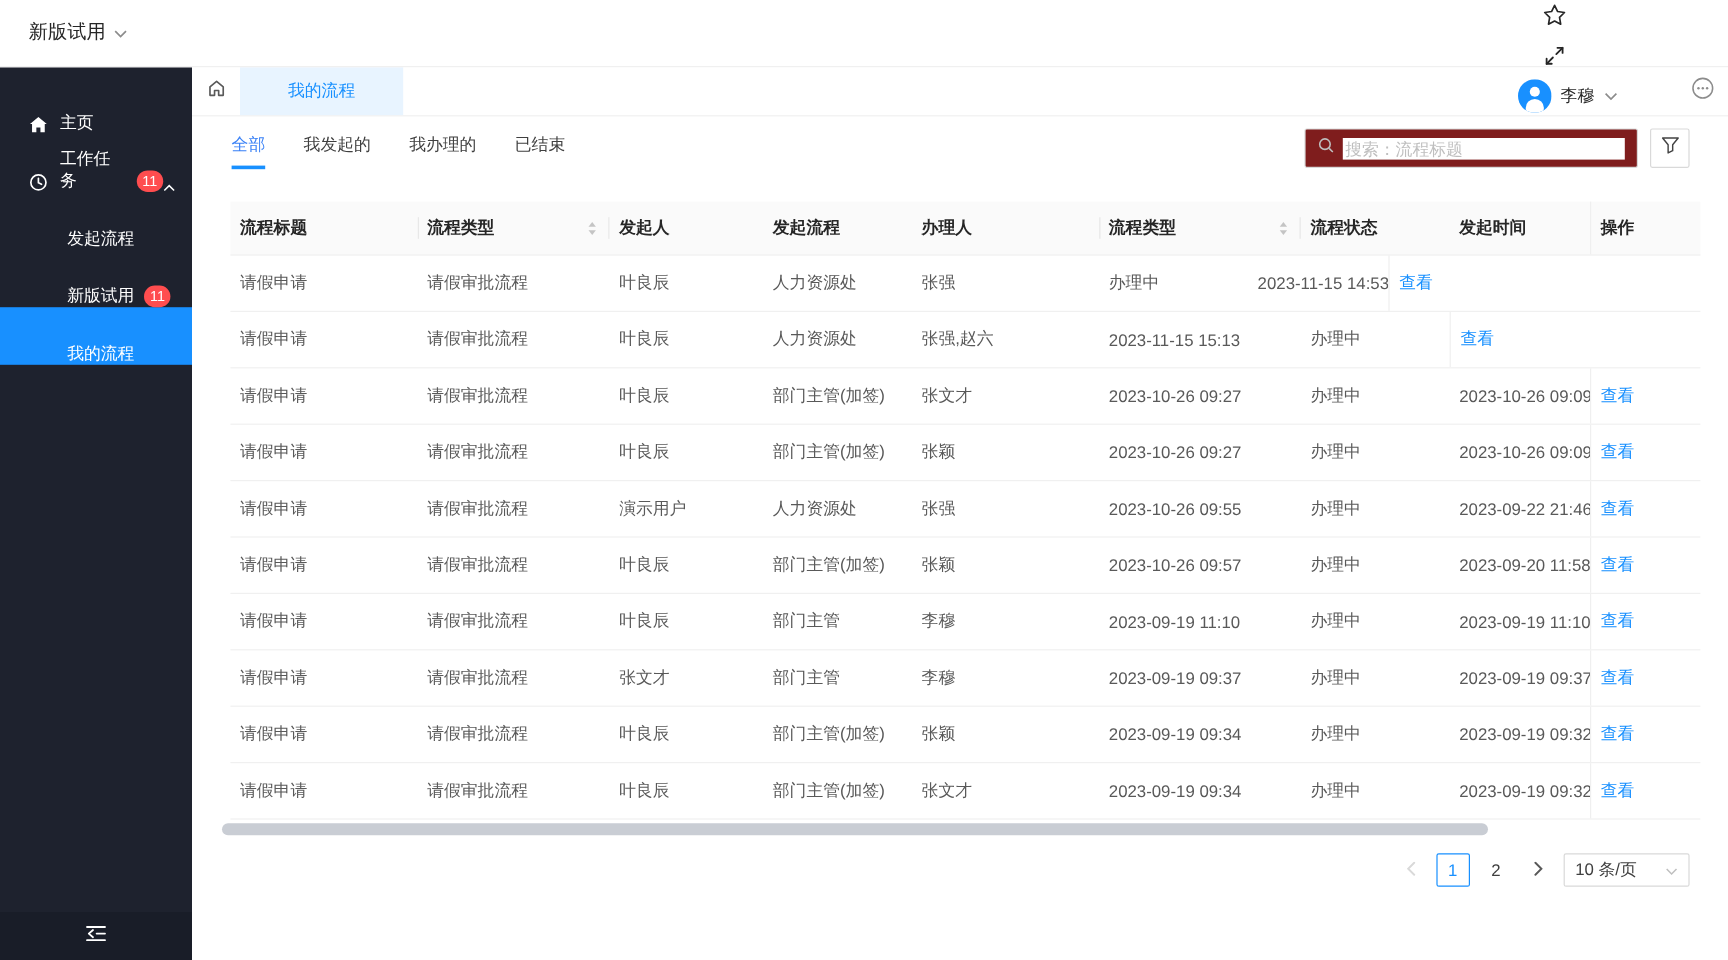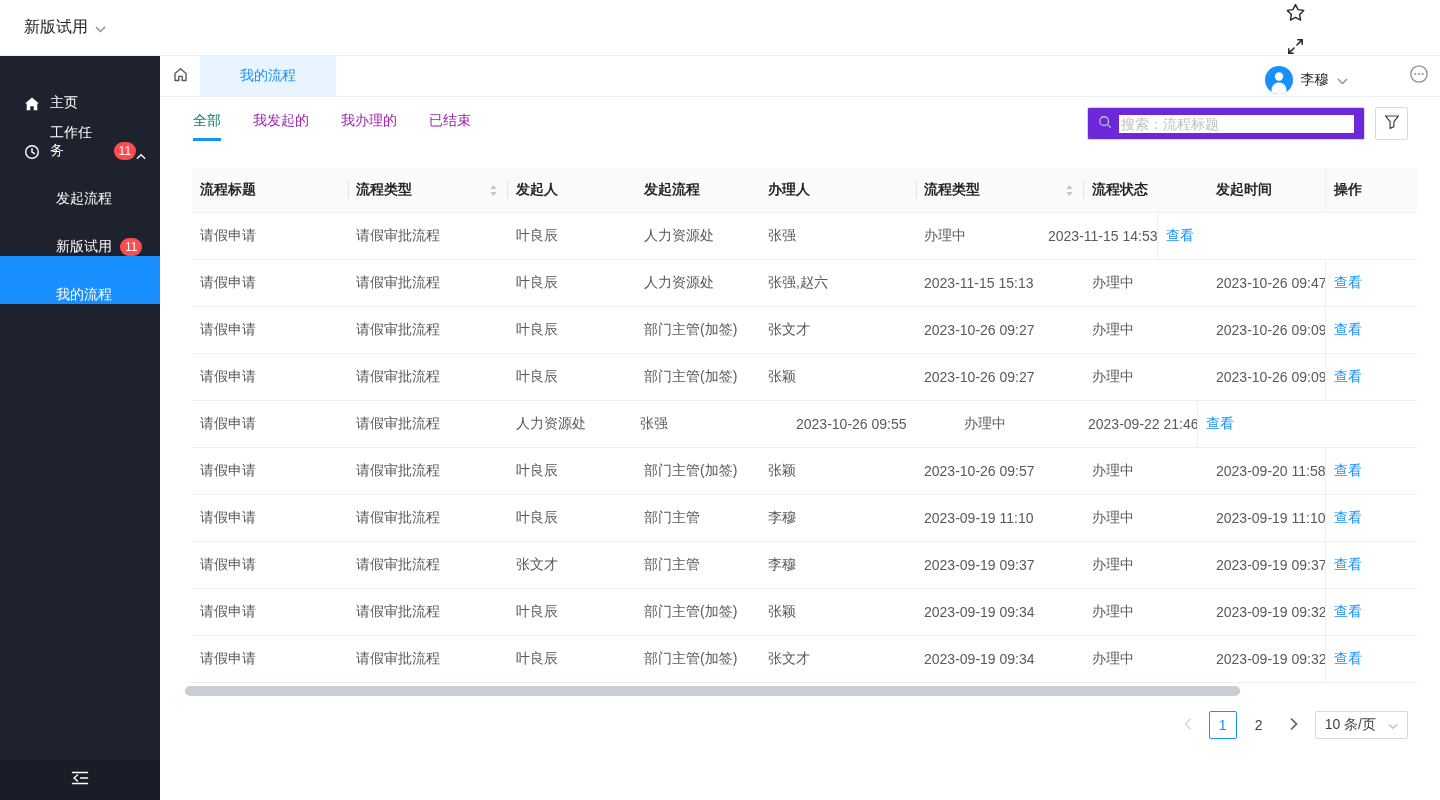--- a/index.html
+++ b/index.html
@@ -38,24 +38,24 @@
   
   .main { position:absolute; top:56px; left:160px; width:1280px; height:744px; background:#fff; }
   .tabstrip { height:41px; border-bottom:1px solid #f0f0f0; display:flex; align-items:stretch; position:relative; }
   .home-tab { width:40px; display:flex; align-items:center; justify-content:center; cursor:pointer; }
   .tab-active { width:136px; display:flex; align-items:center; justify-content:center;
     background:#e8f4ff; color:#1890ff; font-size:14px; cursor:pointer; }
   .tab-more { position:absolute; right:11px; top:50%; transform:translateY(-50%); cursor:pointer; display:flex; }
 
   .toolbar { position:relative; height:51px; }
   .filter-tabs { position:absolute; left:33px; top:15px; display:flex; gap:32px; font-size:14px; }
-  .filter-tab { padding-bottom:8px; color:#a21caf; cursor:pointer; border-bottom:3px solid transparent; }
-  .filter-tab.active { color:#0f766e; border-bottom-color:#1890ff; }
+  .filter-tab { padding-bottom:8px; color:#404040; cursor:pointer; border-bottom:3px solid transparent; }
+  .filter-tab.active { color:#3b82f6; border-bottom-color:#1890ff; }
   .search-box { position:absolute; right:75px; top:10px; width:278px; height:33px;
-    border:1px solid #d9d9d9; border-radius:2px; display:flex; align-items:center; padding:0 10px; background:#6d28d9; }
+    border:1px solid #d9d9d9; border-radius:2px; display:flex; align-items:center; padding:0 10px; background:#7f1d1d; }
   .search-box input { border:none; outline:none; flex:1; font-size:14px; margin-left:7px; color:#333; }
   .search-box input::placeholder { color:#bfbfbf; }
   .filter-btn { position:absolute; right:32px; top:10px; width:33px; height:33px;
     border:1px solid #d9d9d9; border-radius:2px; background:#fff; display:flex;
     align-items:center; justify-content:center; cursor:pointer; }
 
   
   .table { margin:20px 0 0 32px; width:1225px; font-size:14px; }
   .thead { display:flex; background:#fafafa; height:45px; color:#262626; font-weight:bold;
     border-bottom:1px solid #f0f0f0; }
@@ -73,21 +73,21 @@
     background:#c9cdd4; cursor:pointer; }
 
   
   .pagination { display:flex; align-items:center; justify-content:flex-end; margin:15px 32px 0 0;
     font-size:14px; color:#404040; gap:8px; }
   .pg-btn { min-width:26px; height:28px; display:flex; align-items:center; justify-content:center; cursor:pointer; }
   .pg-num { min-width:28px; height:28px; display:flex; align-items:center; justify-content:center;
     cursor:pointer; border-radius:2px; border:1px solid transparent; }
   .pg-num.active { border-color:#1890ff; color:#1890ff; background:#fff; }
   .pg-size { height:28px; border:1px solid #d9d9d9; border-radius:2px; padding:0 9px;
-    display:flex; align-items:center; gap:12px; cursor:pointer; background:#fff; }
+    display:flex; align-items:center; gap:24px; cursor:pointer; background:#fff; }
 </style>
 </head>
 <body>
 
 <div class="topbar">
   <div class="app-title">
     <span>新版试用</span>
     <span>
       <svg width="11" height="7" viewBox="0 0 11 7" fill="none" stroke="#8c8c8c" stroke-width="1.4">
           <path d="M1 1 L5.5 5.5 L10 1"></path>
@@ -300,21 +300,20 @@
           </div>
         </div>
         <div class="trow">
           <div class="td" style="width:156px">请假申请</div>
           <div class="td" style="width:160px">请假审批流程</div>
           <div class="td" style="width:128px">叶良辰</div>
           <div class="td" style="width:124px">人力资源处</div>
           <div class="td" style="width:156px">张强,赵六</div>
           <div class="td" style="width:168px">2023-11-15 15:13</div>
           <div class="td" style="width:124px">办理中</div>
-          <div class="td" style="width:117px">2023-10-26 09:47</div>
           <div class="td op" style="width:92px">
             <a class="view-link">查看</a>
           </div>
         </div>
         <div class="trow">
           <div class="td" style="width:156px">请假申请</div>
           <div class="td" style="width:160px">请假审批流程</div>
           <div class="td" style="width:128px">叶良辰</div>
           <div class="td" style="width:124px">部门主管(加签)</div>
           <div class="td" style="width:156px">张文才</div>
@@ -334,20 +333,21 @@
           <div class="td" style="width:168px">2023-10-26 09:27</div>
           <div class="td" style="width:124px">办理中</div>
           <div class="td" style="width:117px">2023-10-26 09:09</div>
           <div class="td op" style="width:92px">
             <a class="view-link">查看</a>
           </div>
         </div>
         <div class="trow">
           <div class="td" style="width:156px">请假申请</div>
           <div class="td" style="width:160px">请假审批流程</div>
+          <div class="td" style="width:128px">演示用户</div>
           <div class="td" style="width:124px">人力资源处</div>
           <div class="td" style="width:156px">张强</div>
           <div class="td" style="width:168px">2023-10-26 09:55</div>
           <div class="td" style="width:124px">办理中</div>
           <div class="td" style="width:117px">2023-09-22 21:46</div>
           <div class="td op" style="width:92px">
             <a class="view-link">查看</a>
           </div>
         </div>
         <div class="trow">

